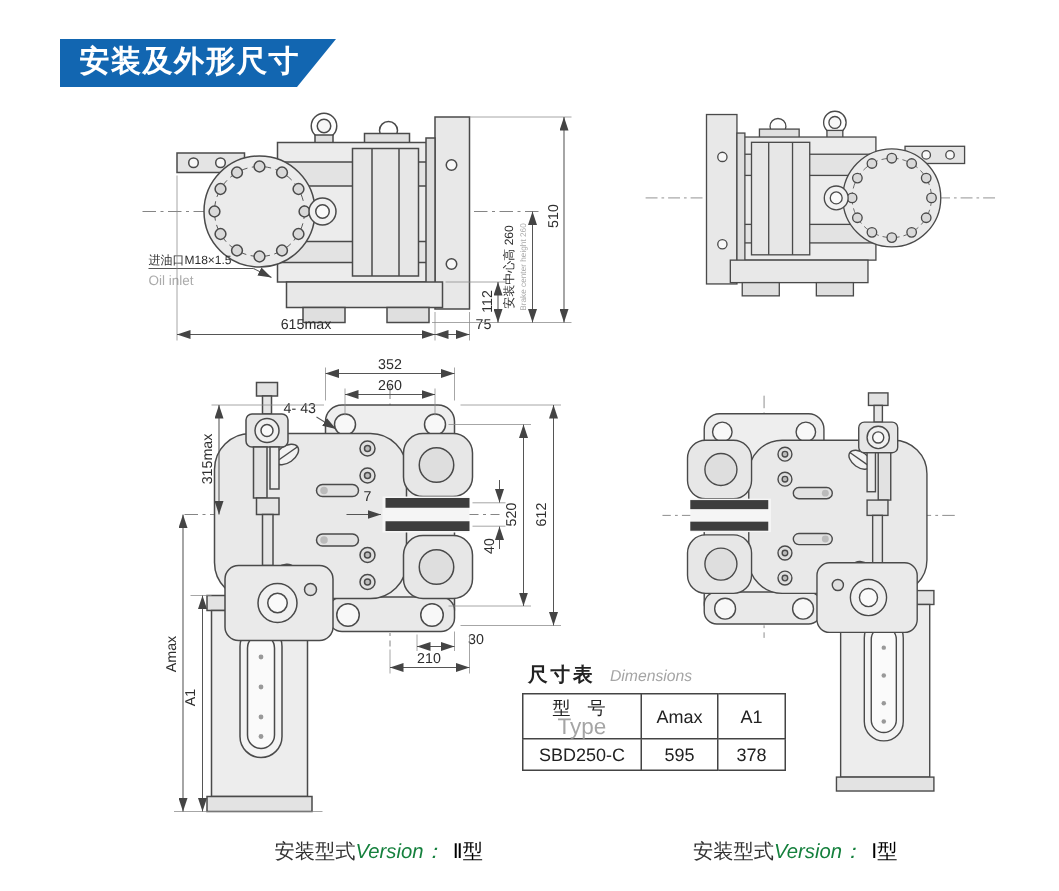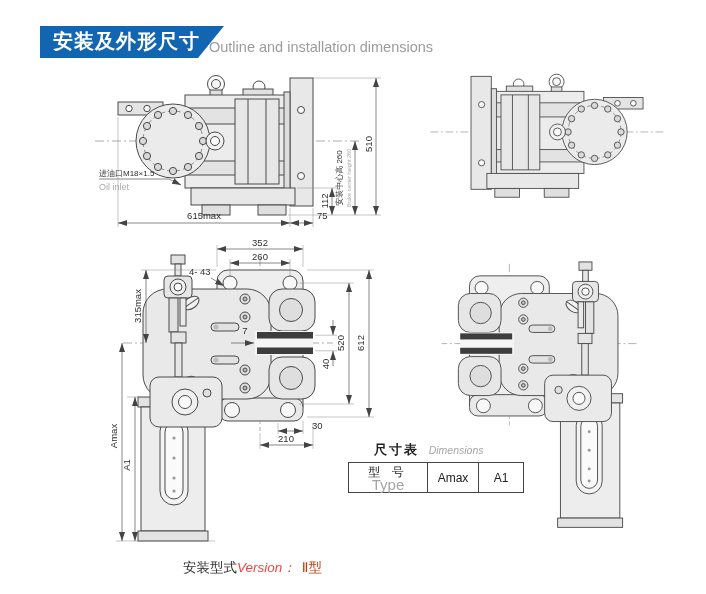--- a/index.html
+++ b/index.html
@@ -15,36 +15,36 @@
   .drw{position:absolute;overflow:visible;}
   .dl{stroke:#555;stroke-width:0.7;fill:none;}
   .xl{stroke:#888;stroke-width:0.5;fill:none;}
   .cl{stroke:#777;stroke-width:0.6;fill:none;stroke-dasharray:9 3 2 3;}
   .dt{font-family:"Liberation Sans",sans-serif;font-size:9.5px;fill:#2e2e2e;}
   .dt8{font-family:"Liberation Sans",sans-serif;font-size:8px;fill:#2e2e2e;}
   .dtg{font-family:"Liberation Sans",sans-serif;font-size:5.5px;fill:#aaaaaa;}
   .dtg9{font-family:"Liberation Sans",sans-serif;font-size:9px;fill:#ababab;}
   
   #dim-table-wrap{position:absolute;left:348px;top:441px;width:176px;}
-  #dim-table-title{margin:0 0 3px 26px;font-size:13px;color:#222;}
+  #dim-table-title{margin:0 0 3px 4px;font-size:13px;color:#222;}
   #dim-table-title .cn{font-weight:bold;letter-spacing:2px;}
   #dim-table-title .en{font-size:10.5px;color:#a5a5a5;font-style:italic;margin-left:6px;}
   table.dims{border-collapse:collapse;background:#fff;}
   table.dims td,table.dims th{border:1px solid #444;text-align:center;
       font-size:12px;color:#222;padding:0;margin-left:44px;}
   table.dims{border:1.5px solid #333;}
   table.dims th{font-weight:normal;height:29px;}
   table.dims td{height:20px;}
   .col-type{width:78px;} .col-amax{width:50px;} .col-a1{width:44px;}
   .th-type-cn{display:block;font-size:12px;letter-spacing:4px;line-height:13px;}
   .th-type-en{display:block;font-size:15px;color:#a5a5a5;line-height:11px;}
   
   .caption{position:absolute;top:559px;font-size:13.5px;color:#333;white-space:nowrap;}
-  .caption .ver{color:#ef4444;font-style:italic;}
-  .caption .typ{margin-left:6px;color:#c2410c;}
+  .caption .ver{color:#15803d;font-style:italic;}
+  .caption .typ{margin-left:6px;color:#000000;}
   #cap-left{left:183px;} #cap-right{left:462px;}
 </style>
 </head>
 <body>
 
 <div id="page">
 
   <svg width="0" height="0" style="position:absolute">
     <defs>
       <marker id="mE" markerWidth="9" markerHeight="6" refX="9" refY="3" orient="auto" markerUnits="userSpaceOnUse">
@@ -180,21 +180,20 @@
           <circle cx="100" cy="169" r="6.5" fill="#fafafa"></circle>
           <circle cx="122" cy="160" r="4" fill="#e0e0e0"></circle>
         </g>
       </g>
     </defs>
   </svg>
 
   <div id="hdr-box">
     <span class="cn">安装及外形尺寸</span>
   </div>
-  <div id="hdr-en">Outline and installation dimensions</div>
 
   <svg class="drw" style="left:85px;top:64px" width="300" height="170" viewBox="0 0 300 170">
     <use href="#g-side"></use>
 
     <text x="14" y="112" class="dt8">进油口M18×1.5</text>
     <line x1="14" y1="115" x2="84" y2="115" stroke="#555" stroke-width="0.7"></line>
     <text x="14" y="126" class="dtg9">Oil inlet</text>
     <line class="dl" x1="84" y1="115" x2="96" y2="121" marker-end="url(#mE)"></line>
 
     <line class="xl" x1="33" y1="53" x2="33" y2="163"></line>
@@ -287,21 +286,29 @@
     <table class="dims">
       <tbody>
           <tr>
         <th class="col-type">
           <span class="th-type-cn">型 号</span>
           <span class="th-type-en">Type</span>
         </th>
         <th class="col-amax">Amax</th>
         <th class="col-a1">A1</th>
       </tr>
+      <tr>
+        <td>SBD250-C</td>
+        <td>595</td>
+        <td>378</td>
+      </tr>
     </tbody>
       </table>
   </div>
 
   <div id="cap-left" class="caption">
     <span>安装型式</span><span class="ver">Version：</span><span class="typ">Ⅱ型</span>
   </div>
+  <div id="cap-right" class="caption">
+    <span>安装型式</span><span class="ver">Version：</span><span class="typ">Ⅰ型</span>
+  </div>
 
 </div>
 
 </body></html>

